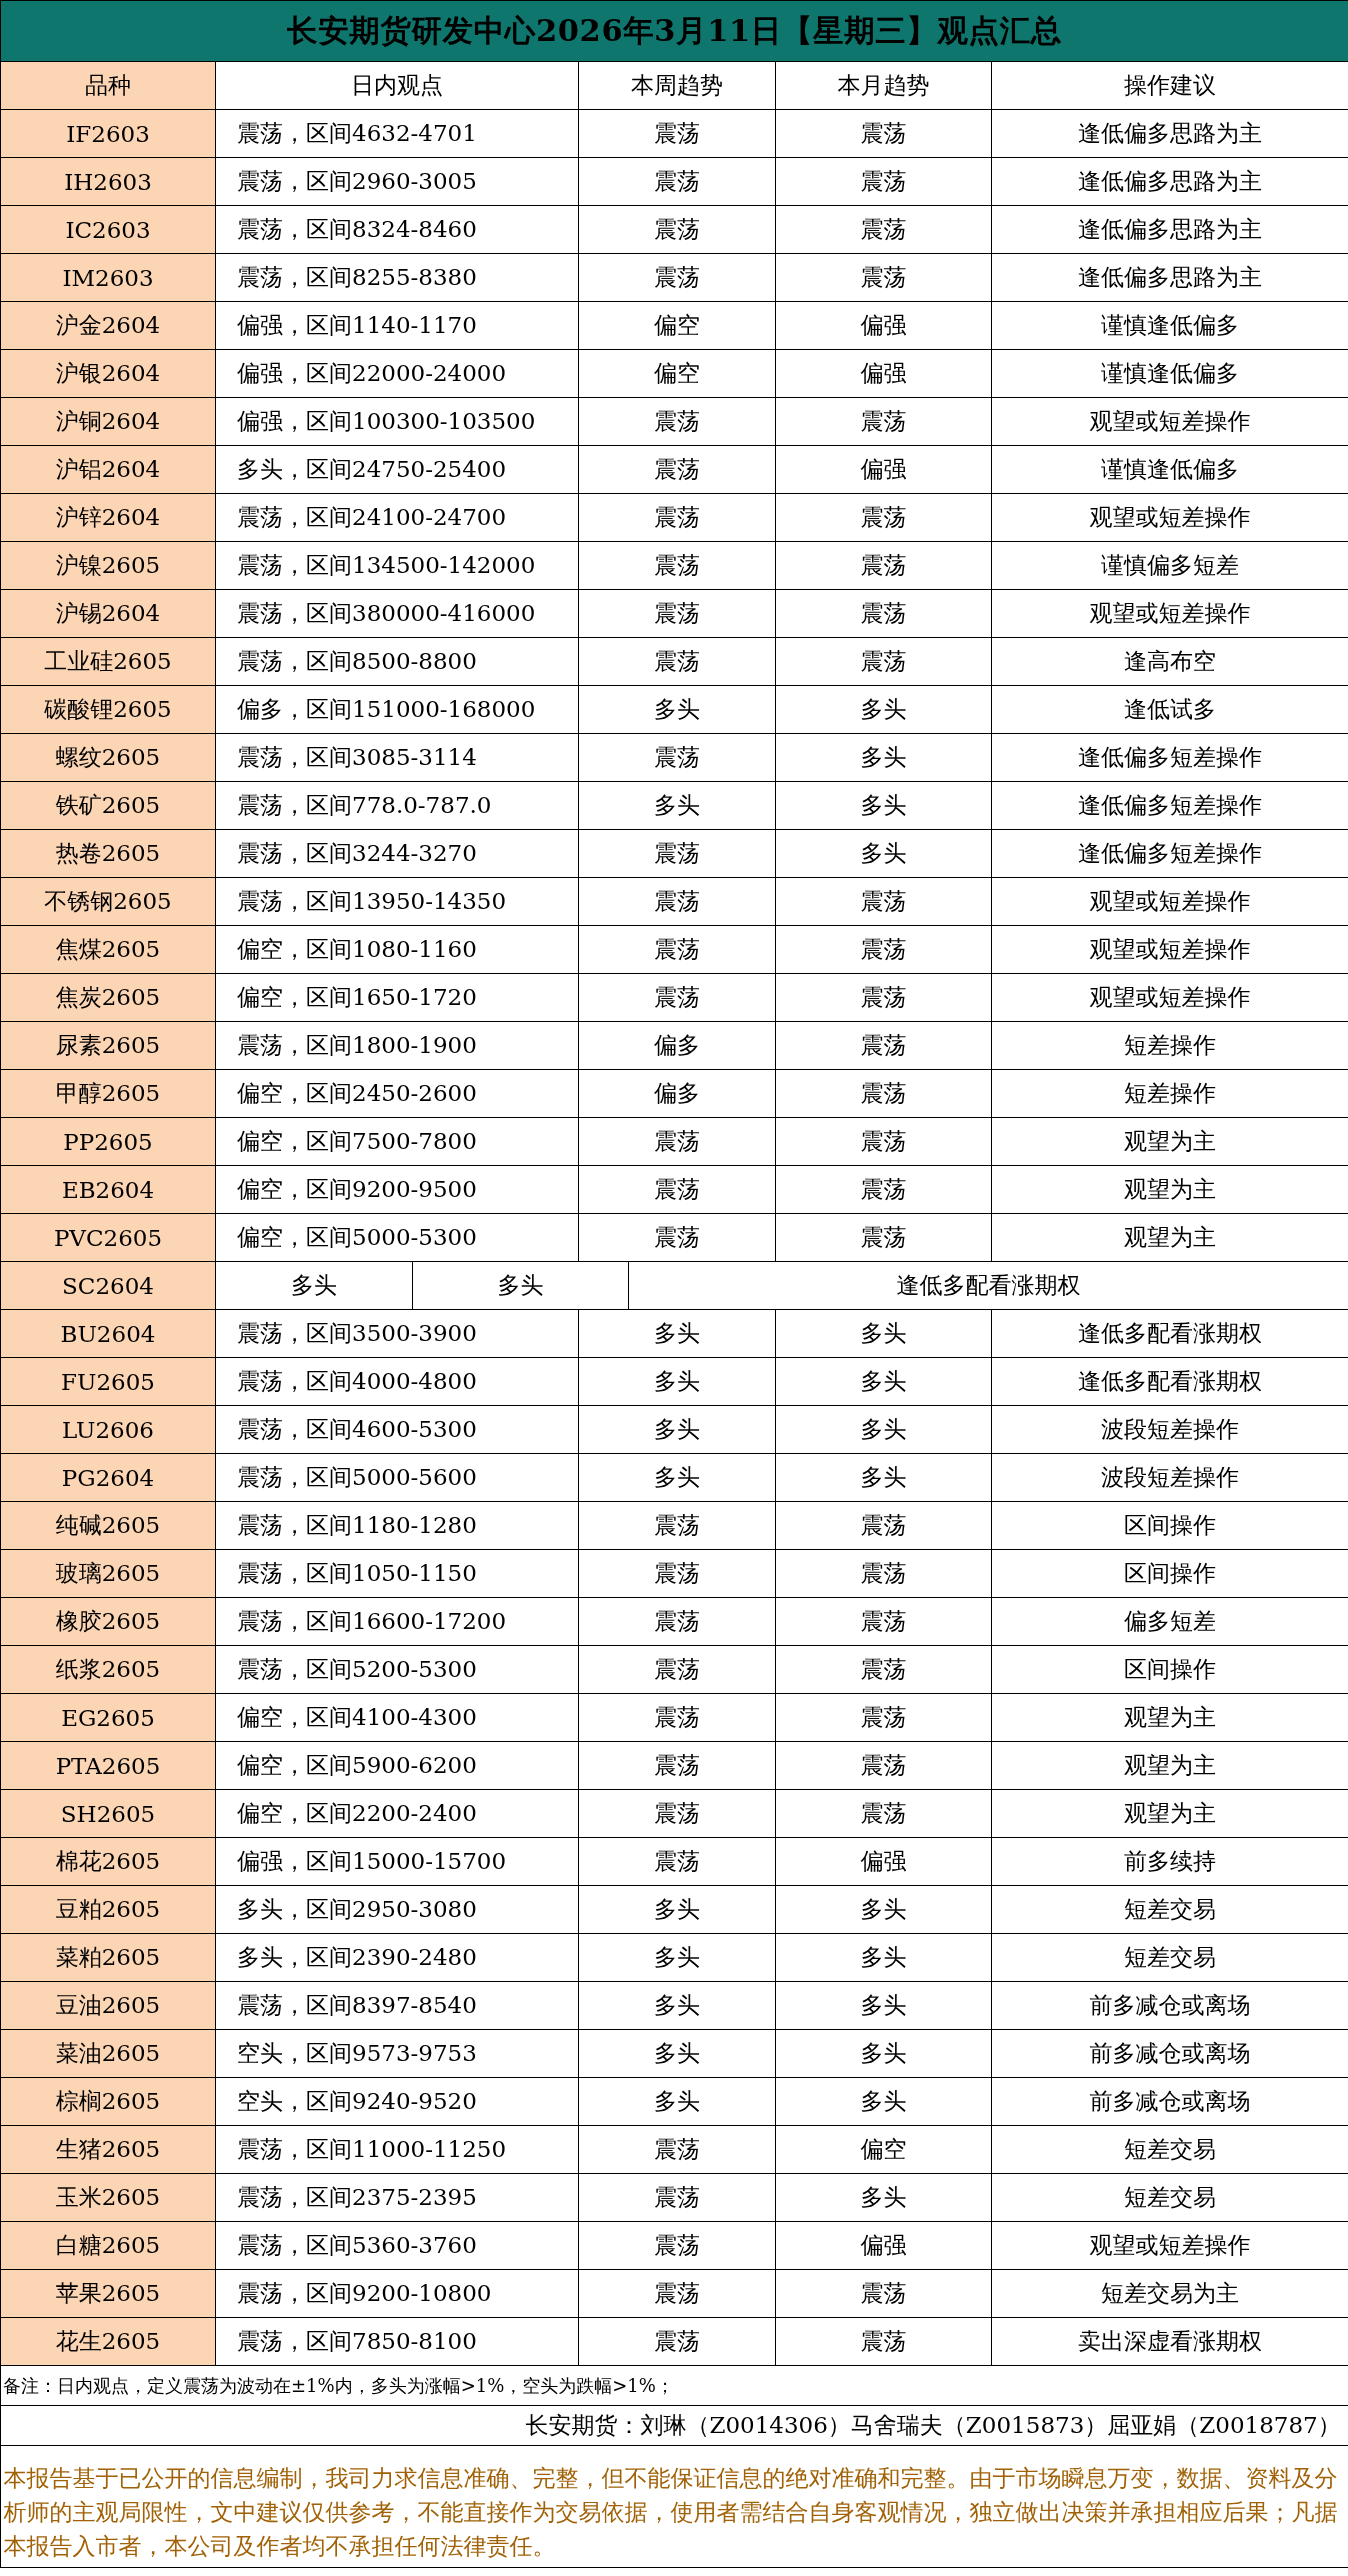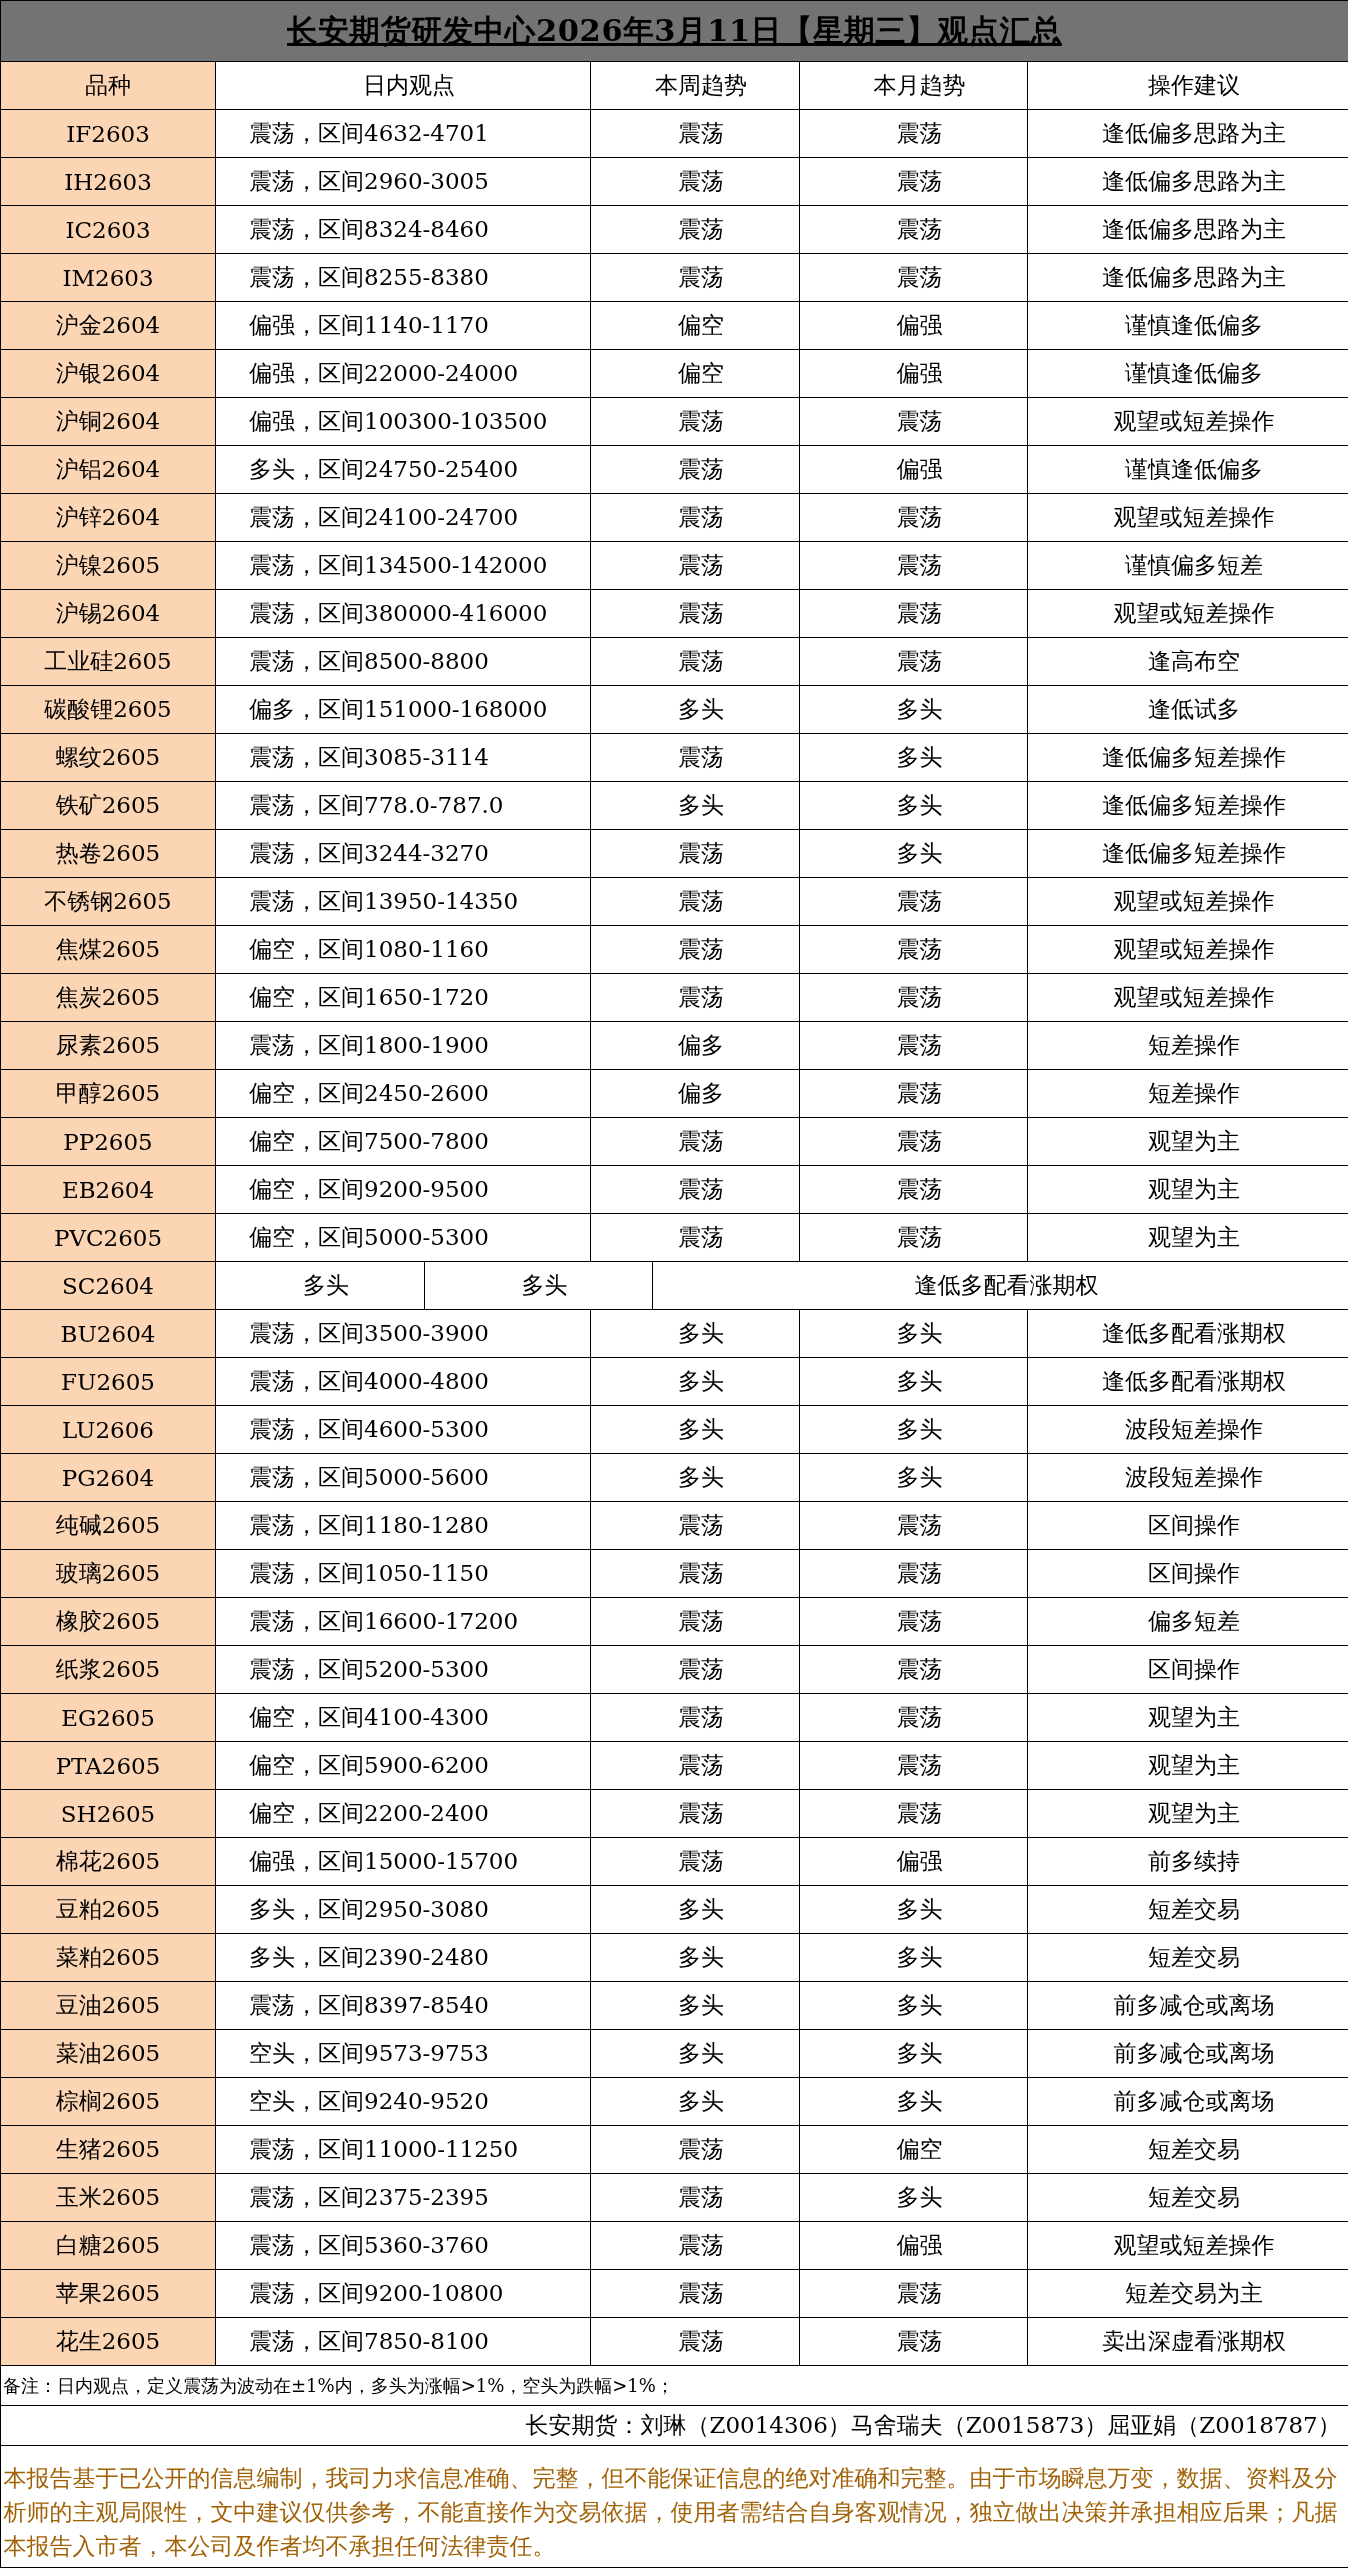--- a/index.html
+++ b/index.html
@@ -1,19 +1,19 @@
 <!DOCTYPE html>
 <html style="font-size:9.8px"><head>
 <meta charset="utf-8">
 <style>
   html, body { margin: 0; padding: 0; background: #ffffff; }
   body { width: 1349px; height: 2576px; overflow: hidden; font-family: "DejaVu Serif", "Liberation Serif", serif; color: #000; }
   .sheet { position: relative; width: 1348px; border-left: 1.2px solid #000; border-right: 1.2px solid #000; border-top: 1.2px solid #000; box-sizing: border-box; width: 1349px; }
-  .title { height: 60px; background: #737373; border-bottom: 1.2px solid #000; display: flex; align-items: center; justify-content: center; font-size: 30.5px; font-weight: bold; letter-spacing: 0.6px; text-decoration: underline; }
-  .row { display: flex; height: 48px; border-bottom: 1.2px solid #000; box-sizing: border-box; gap: 12px; }
+  .title { height: 60px; background: #0f766e; border-bottom: 1.2px solid #000; display: flex; align-items: center; justify-content: center; font-size: 30.5px; font-weight: bold; letter-spacing: 0.6px; }
+  .row { display: flex; height: 48px; border-bottom: 1.2px solid #000; box-sizing: border-box; }
   .cell { box-sizing: border-box; display: flex; align-items: center; font-size: 23px; white-space: nowrap; overflow: hidden; border-right: 0.6px solid #000; }
   .cell:last-child { border-right: none; }
   .c1 { width: 215px; background: #FCD5B4; justify-content: center; border-right: 1.2px solid #000; }
   .c2 { width: 363px; justify-content: flex-start; padding-left: 21px; }
   .c3 { width: 197px; justify-content: center; }
   .c4 { width: 216px; justify-content: center; }
   .c5 { flex: 1; justify-content: center; }
   .header .cell { font-size: 23px; }
   .header .c2 { justify-content: center; padding-left: 0; text-align: center; }
   .note { height: 40px; border-bottom: 1.2px solid #000; display: flex; align-items: center; padding-left: 2px; font-size: 18px; box-sizing: border-box; white-space: nowrap; }

